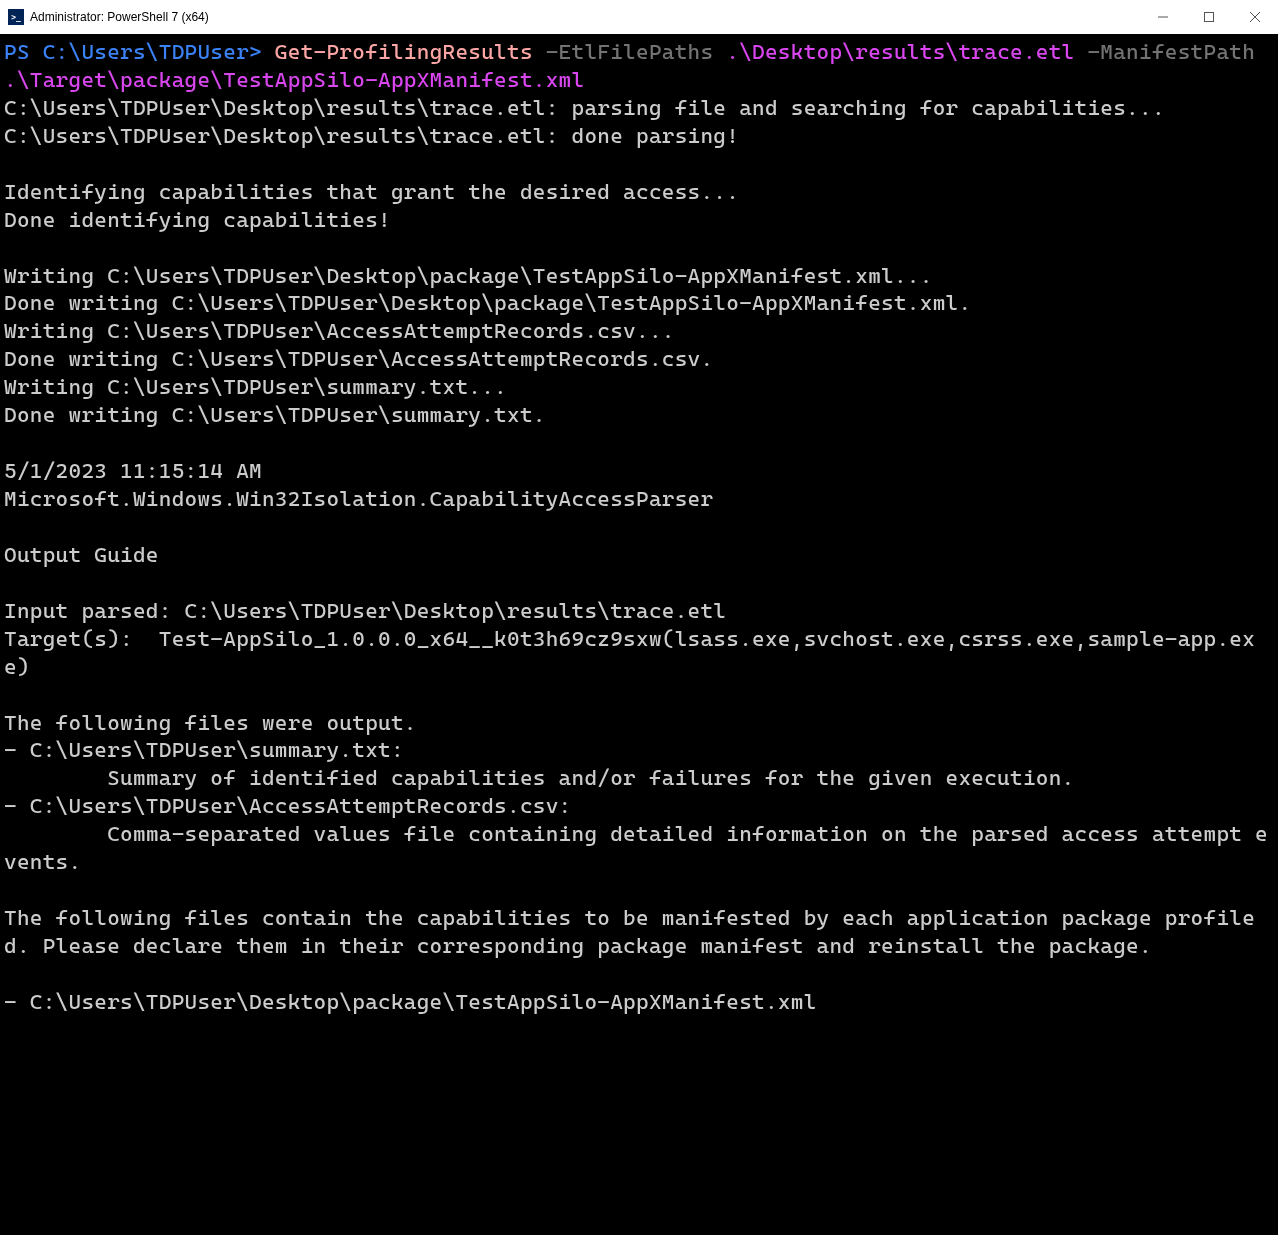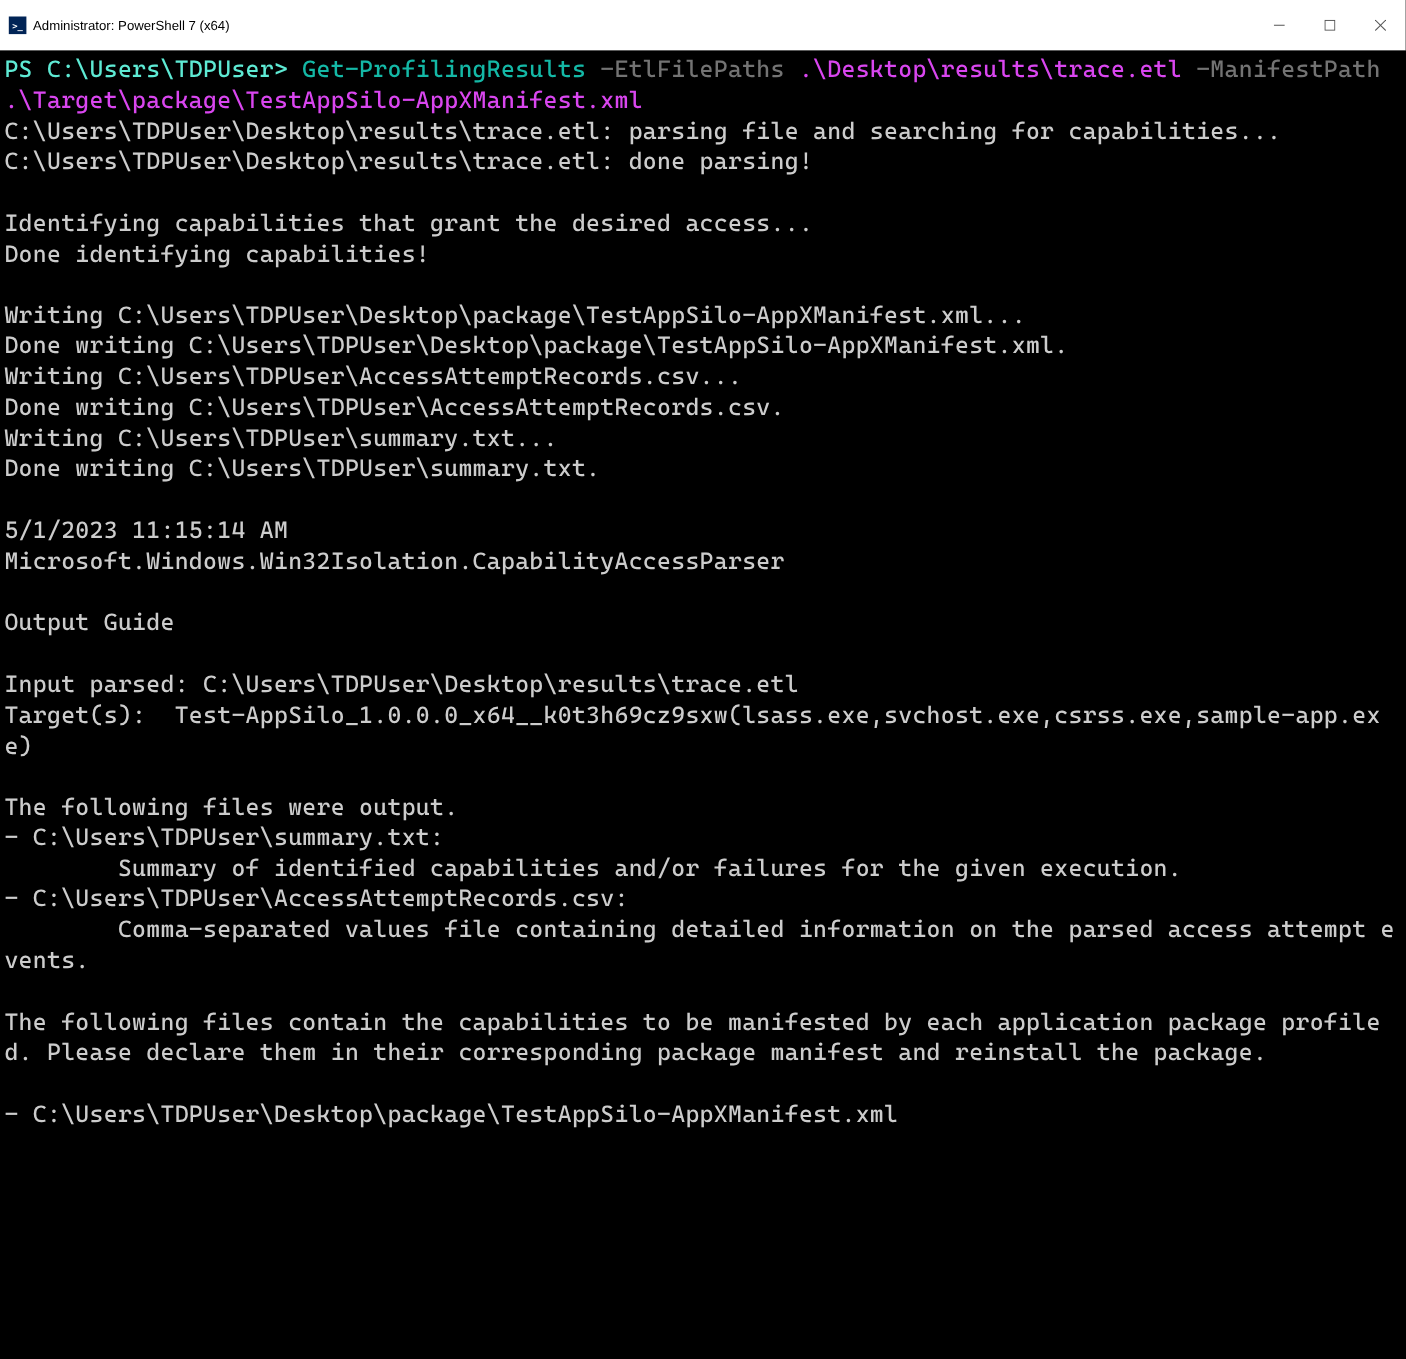--- a/index.html
+++ b/index.html
@@ -9,21 +9,21 @@
     }
     body {
       font-family: 'Segoe UI', Tahoma, sans-serif;
       background: #000;
       width: 1278px;
       height: 1235px;
       overflow: hidden;
     }
     .titlebar {
       background: #ffffff;
-      height: 46px;
+      height: 34px;
       display: flex;
       align-items: center;
       justify-content: space-between;
       padding-left: 8px;
     }
     .titlebar-left {
       display: flex;
       align-items: center;
       gap: 6px;
     }
@@ -69,22 +69,22 @@
       color: #cccccc;
       font-family: 'Cascadia Mono', 'Consolas', 'Courier New', monospace;
       font-size: 21.5px;
       line-height: 1.3;
       padding: 4px 4px;
       white-space: pre-wrap;
       word-break: break-all;
       height: calc(100% - 30px);
       letter-spacing: 0.3px;
     }
-    .prompt { color: #5eead4; }
-    .cmdlet { color: #14b8a6; }
+    .prompt { color: #3b82f6; }
+    .cmdlet { color: #fca5a5; }
     .param { color: #737373; }
     .arg { color: #d946ef; }
   </style>
 </head>
 <body>
 
 <div class="titlebar">
   <div class="titlebar-left">
     <div class="app-icon"></div>
     <span class="titlebar-text">Administrator: PowerShell 7 (x64)</span>

